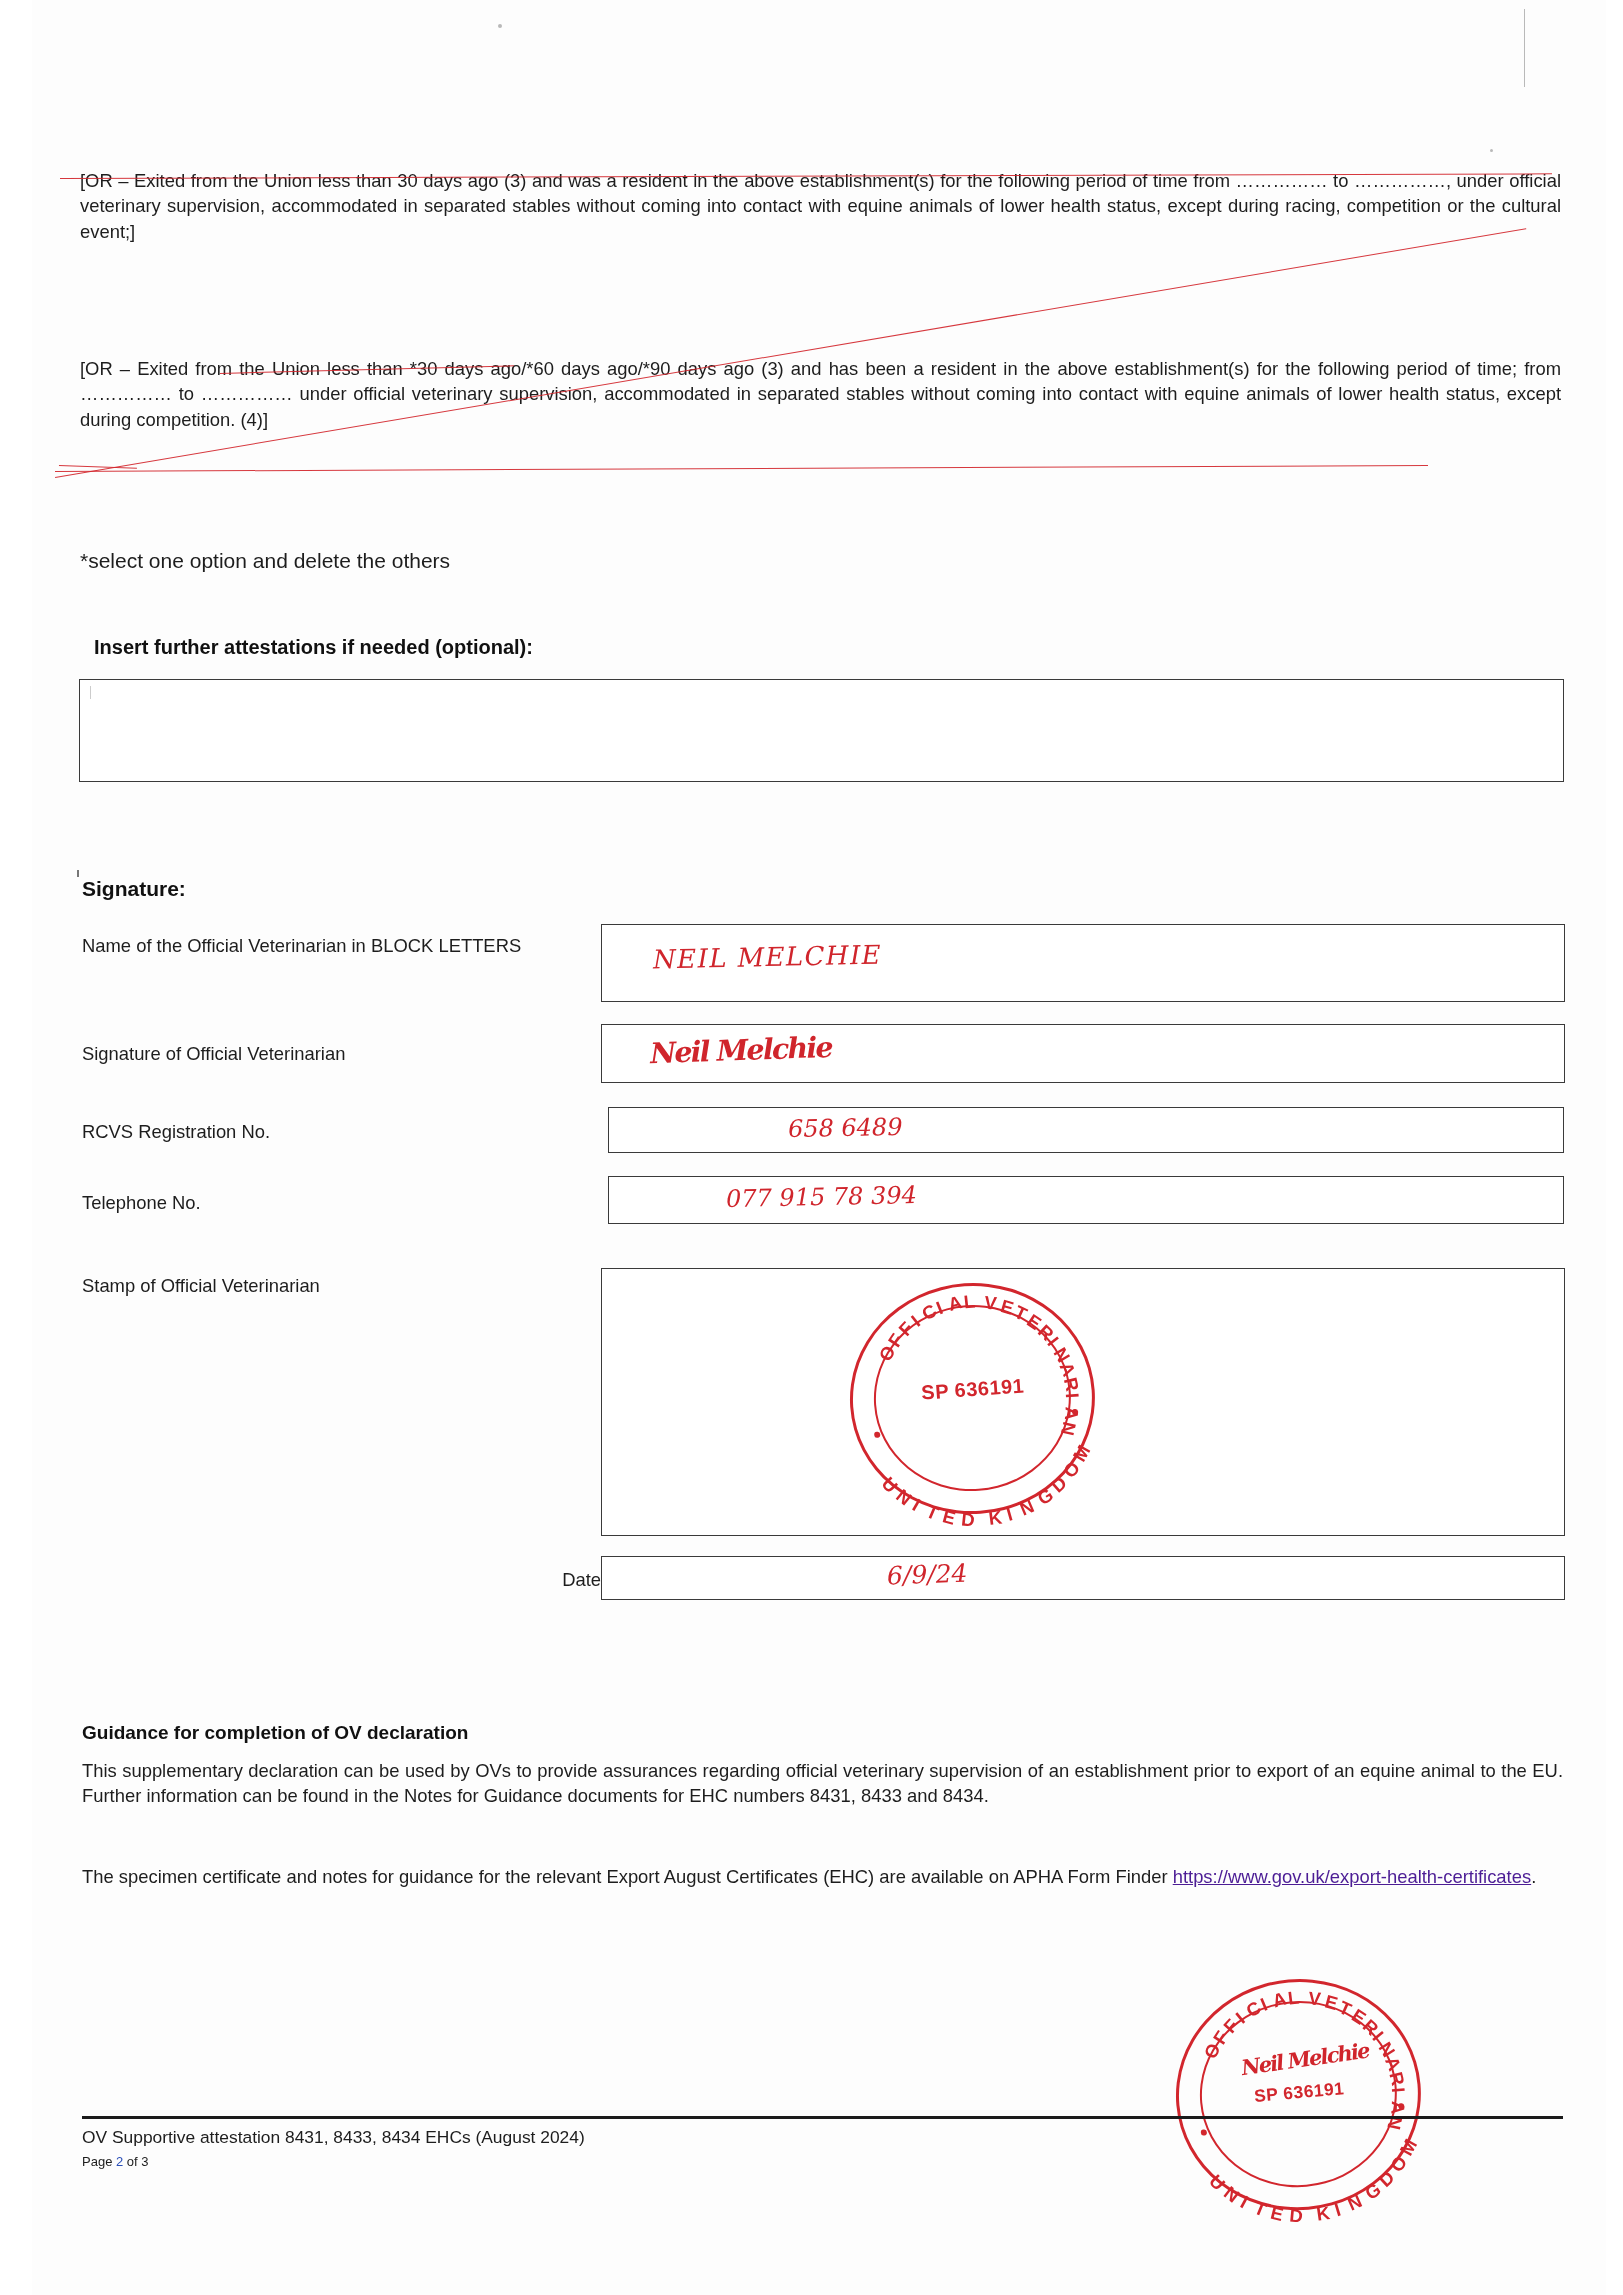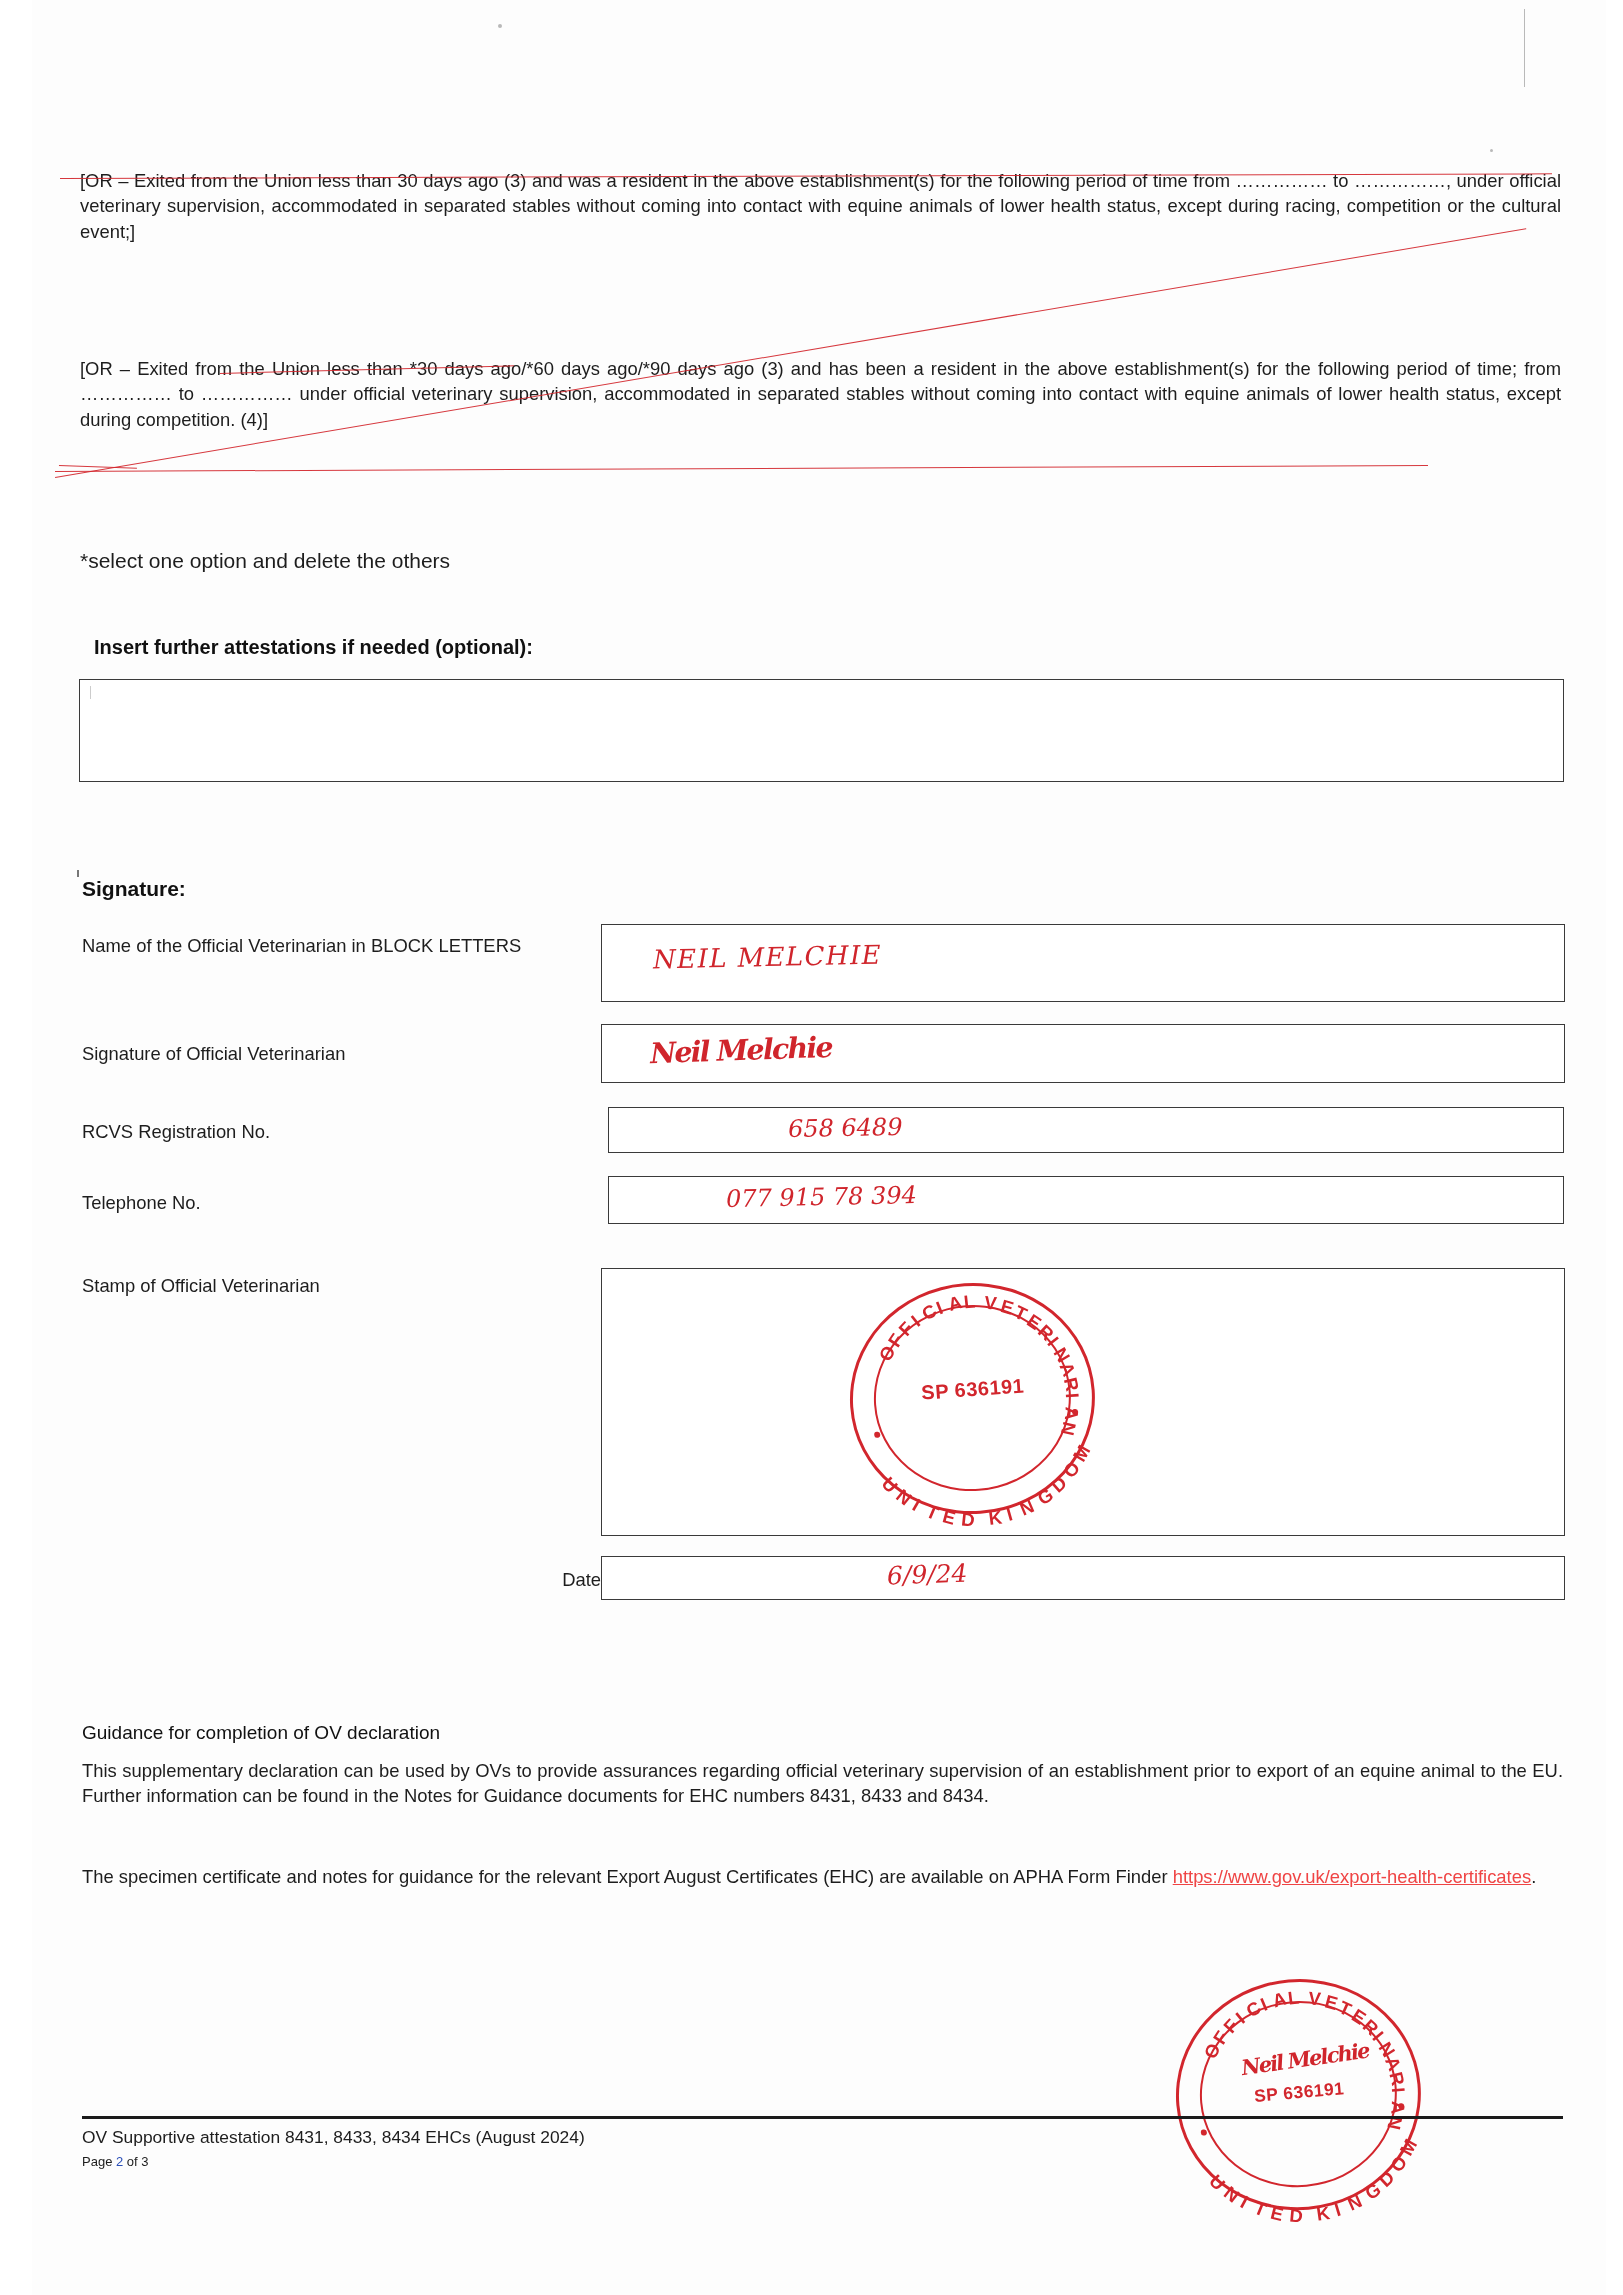--- a/index.html
+++ b/index.html
@@ -190,37 +190,37 @@
     width: 5.5px; height: 5.5px;
     border-radius: 50%;
     background: #d2262d;
   }
 
   .guidance-heading {
     position: absolute;
     left: 82px;
     top: 1722px;
     font-size: 19px;
-    font-weight: normal;
+    font-weight: bold;
     color: #111;
   }
   .guidance-p1 {
     position: absolute;
     left: 82px;
     top: 1758px;
     width: 1481px;
   }
   .guidance-p2 {
     position: absolute;
     left: 82px;
     top: 1864px;
     width: 1481px;
   }
   a.link {
-    color: #ef4444;
+    color: #4c1d95;
     text-decoration: underline;
   }
 
   .footer-rule {
     position: absolute;
     left: 82px;
     top: 2116px;
     width: 1481px;
     height: 2.8px;
     background: #1b1b1b;

